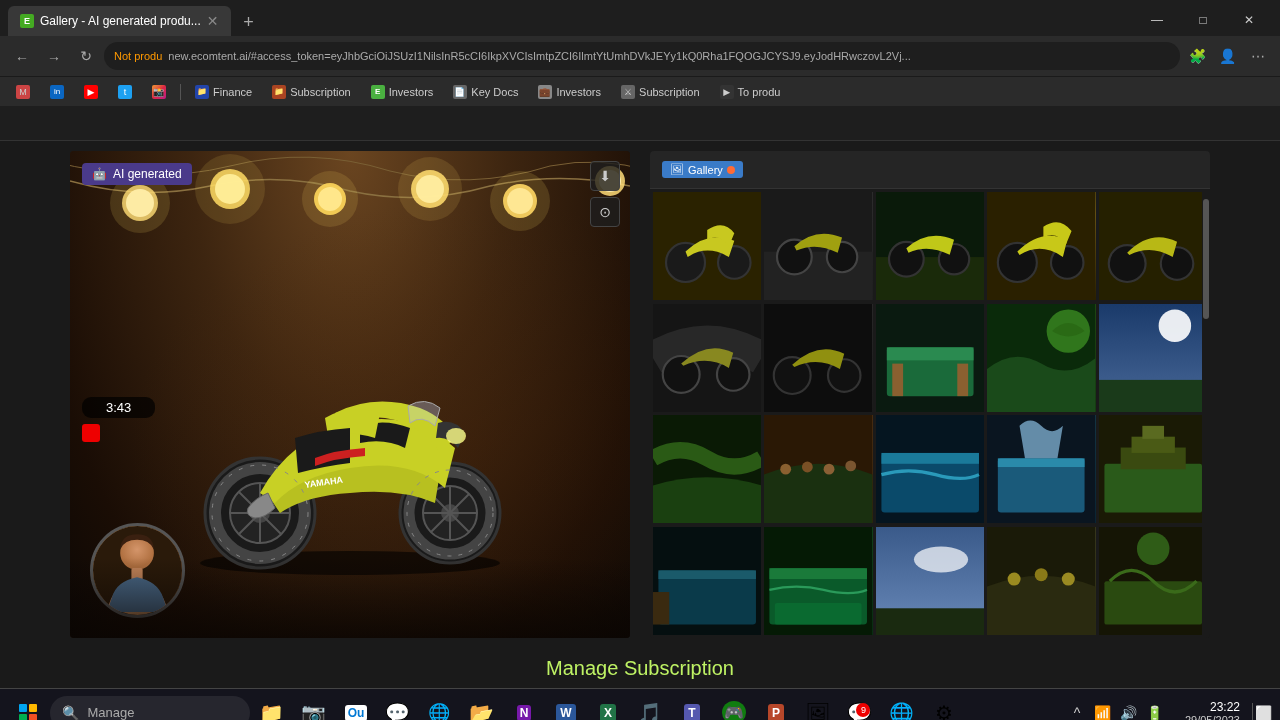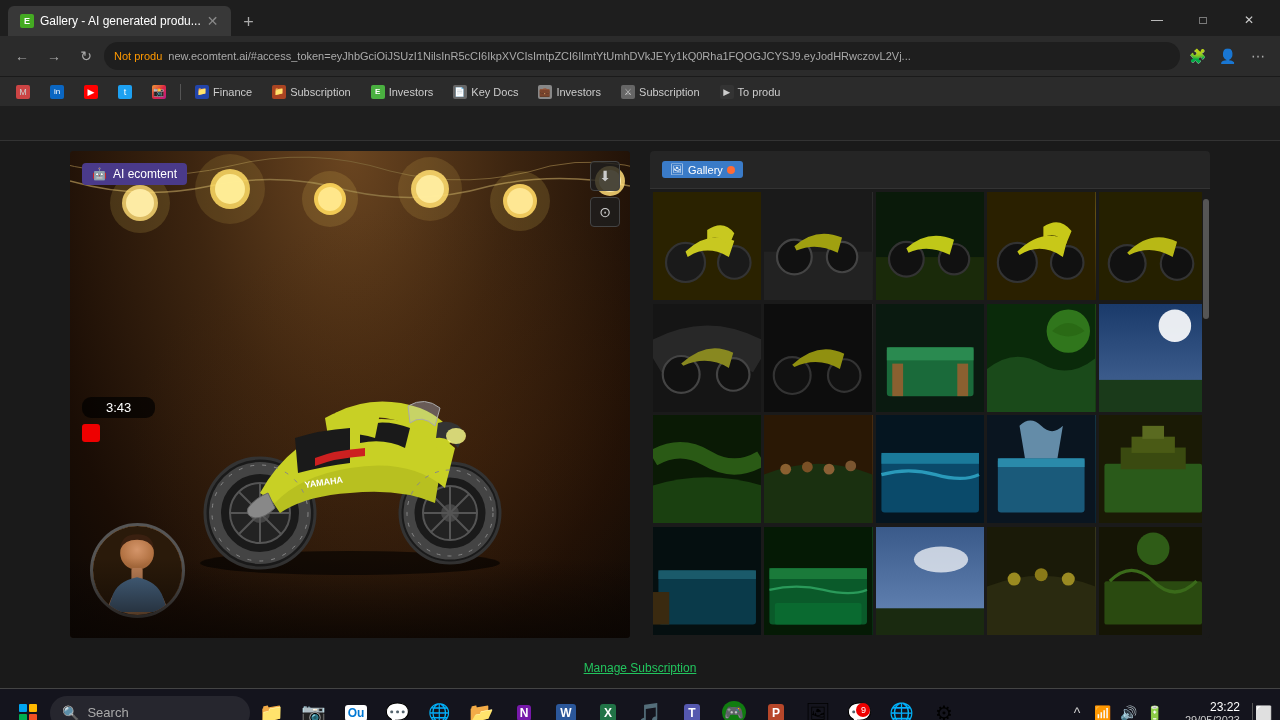--- a/index.html
+++ b/index.html
@@ -74,21 +74,21 @@
     .gi-water { background: linear-gradient(135deg, #0a2a3a 20%, #1a4a5a 50%, #0a3040 100%); }
     .gi-dark-pool { background: linear-gradient(135deg, #0a1a1a 20%, #1a3a3a 50%, #0a2a2a 100%); }
     .gi-event { background: linear-gradient(135deg, #2a2a1a 20%, #4a4a2a 50%, #3a3a1a 100%); }
     
     
     .gallery-scrollbar { position: absolute; right: 0; top: 38px; bottom: 0; width: 8px; background: #1a1a1a; }
     .gallery-scroll-thumb { width: 6px; margin: 0 1px; background: #555; border-radius: 3px; height: 120px; position: relative; top: 10px; }
 
     
     .manage-sub-bar { width: 100%; height: 40px; display: flex; align-items: center; justify-content: center; background: #1a1a1a; }
-    .manage-sub-link { color: #22c55e; font-size: 12px; text-decoration: underline; cursor: pointer; }
+    .manage-sub-link { color: #bef264; font-size: 20px; cursor: pointer; }
 
     
     .taskbar { width: 100%; height: 48px; background: rgba(20,20,30,0.95); display: flex; align-items: center; padding: 0 8px; gap: 2px; position: relative; border-top: 1px solid #444; }
     .taskbar-search { height: 34px; width: 200px; background: rgba(255,255,255,0.08); border-radius: 17px; display: flex; align-items: center; padding: 0 12px; gap: 8px; color: #aaa; font-size: 13px; cursor: pointer; }
     .taskbar-icon { width: 40px; height: 40px; display: flex; align-items: center; justify-content: center; cursor: pointer; border-radius: 4px; font-size: 20px; position: relative; }
 
     .taskbar-right { margin-left: auto; display: flex; align-items: center; gap: 4px; }
     .sys-tray { display: flex; align-items: center; gap: 6px; padding: 0 8px; }
     .tray-icon { width: 20px; height: 20px; display: flex; align-items: center; justify-content: center; font-size: 14px; color: #ccc; cursor: pointer; }
     .datetime { display: flex; flex-direction: column; align-items: flex-end; padding: 0 8px; cursor: pointer; }
@@ -202,21 +202,21 @@
 <div class="main-content">
 
   <div class="top-section"></div>
 
   <div class="content-area">
 
     <div class="left-panel">
 
       <div class="ai-badge">
         <span style="font-size:12px;">🤖</span>
-        <span>AI ecomtent</span>
+        <span>AI generated</span>
       </div>
 
       <div class="image-actions">
         <div class="image-action-btn">
           <span>⬇</span>
         </div>
         <div class="image-action-btn">
           <span>⊙</span>
         </div>
       </div>
@@ -553,21 +553,21 @@
     <div class="win-logo">
       <div class="win-logo-sq" style="background:#00a4ef;"></div>
       <div class="win-logo-sq" style="background:#ffb900;"></div>
       <div class="win-logo-sq" style="background:#00b050;"></div>
       <div class="win-logo-sq" style="background:#f25022;"></div>
     </div>
   </div>
 
   <div class="taskbar-search">
     <span class="search-icon-shape">🔍</span>
-    <span>Search</span>
+    <span>Manage</span>
   </div>
 
   <div class="taskbar-icon">
     <span style="font-size:20px;">📁</span>
   </div>
   <div class="taskbar-icon">
     <span style="font-size:20px;">📷</span>
   </div>
   <div class="taskbar-icon active">
     <span style="font-size:18px;color:#0078d4;background:#fff;border-radius:3px;padding:1px 3px;font-weight:bold;font-size:12px;">Ou</span>

